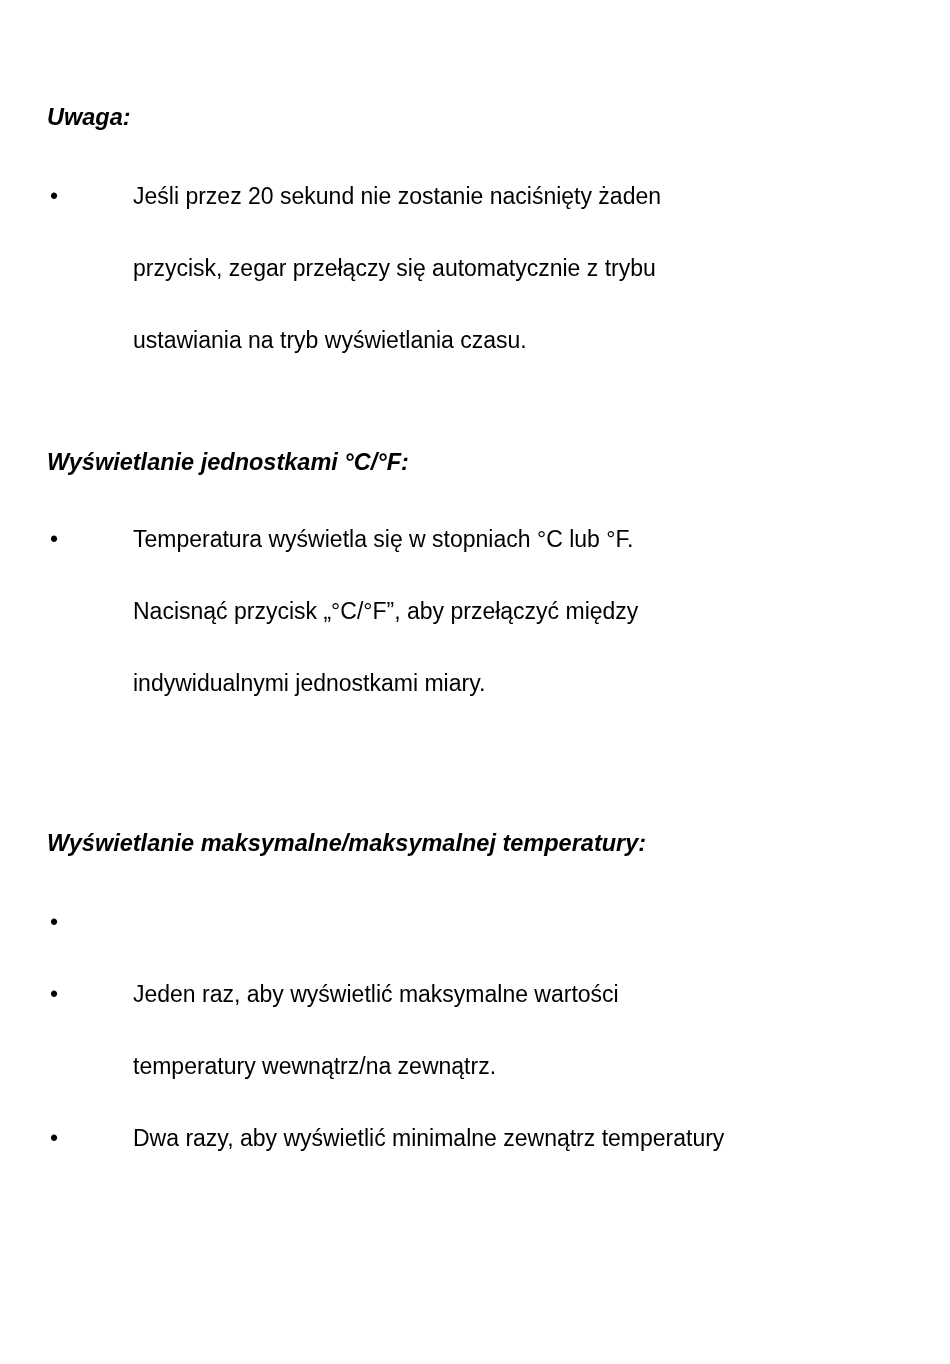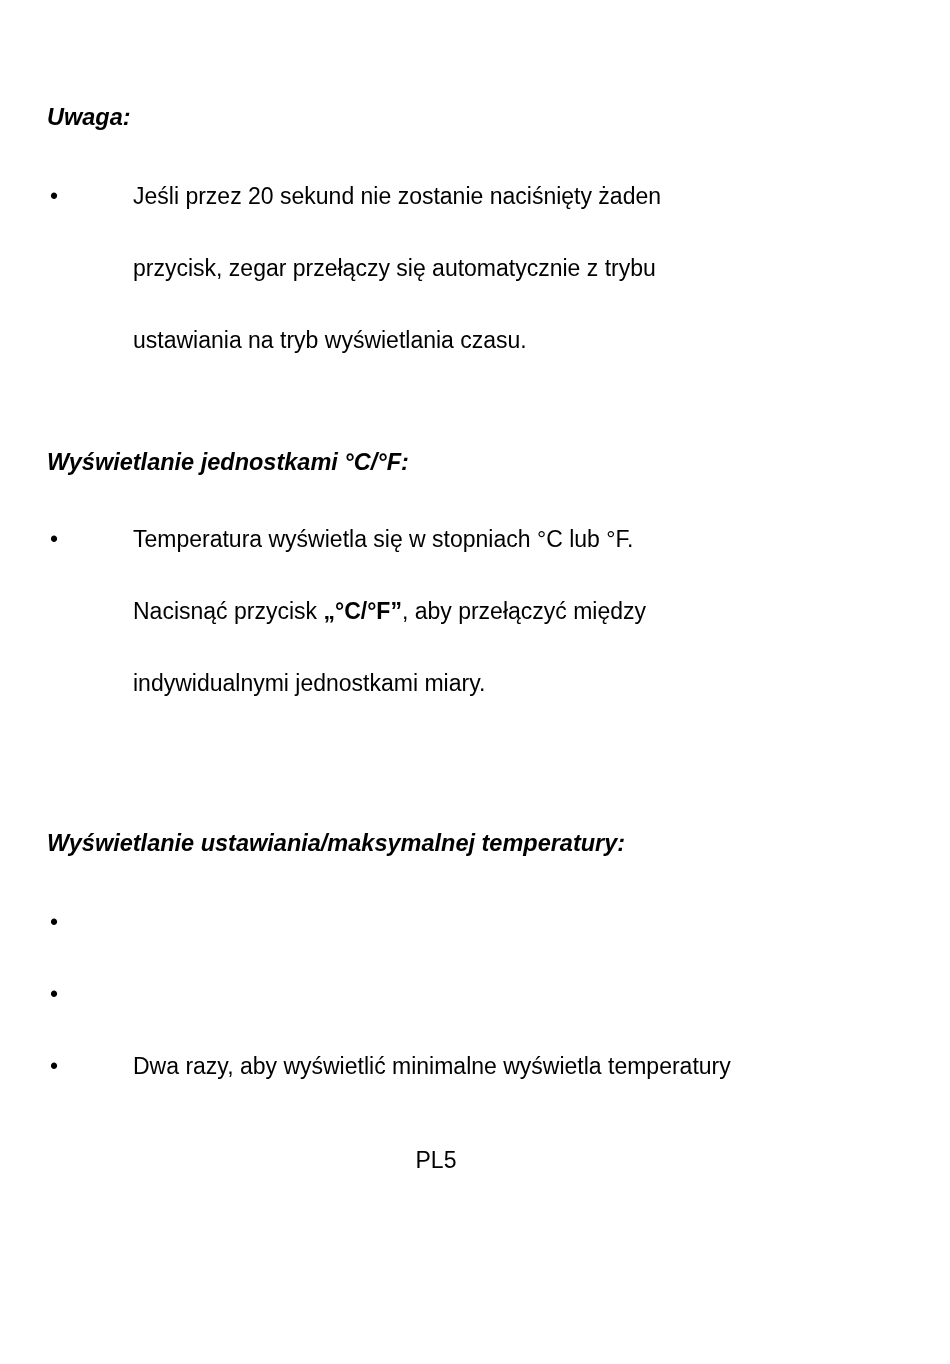--- a/index.html
+++ b/index.html
@@ -45,21 +45,21 @@
     font-size: 23px;
     line-height: 72px;
     padding-left: 3px;
     box-sizing: border-box;
   }
   .li-text {
     flex: 1 1 auto;
     white-space: pre-line;
     line-height: 72px;
   }
-  .li-text strong { font-weight: bold; }
+  .li-text strong { font-weight: normal; }
   .footer {
     text-align: center;
     line-height: 72px;
     margin-top: 22px;
   }
 </style>
 </head>
 <body>
 
 <div class="page">
@@ -75,30 +75,31 @@
 
   <h2 class="heading h2">Wyświetlanie jednostkami °C/°F:</h2>
 
   <div class="li m5">
     <span class="bullet">•</span>
     <div class="li-text"><span>Temperatura wyświetla się w stopniach °C lub °F.
 Nacisnąć przycisk </span><strong>„°C/°F”</strong><span>, aby przełączyć między
 indywidualnymi jednostkami miary.</span></div>
   </div>
 
-  <h2 class="heading h3">Wyświetlanie ustawiania/maksymalnej temperatury:</h2>
+  <h2 class="heading h3">Wyświetlanie maksymalne/maksymalnej temperatury:</h2>
 
   <div class="li m7">
     <span class="bullet">•</span>
   </div>
 
   <div class="li">
     <span class="bullet">•</span>
+    <div class="li-text">Jeden raz, aby wyświetlić maksymalne wartości
+temperatury wewnątrz/na zewnątrz.</div>
   </div>
 
   <div class="li">
     <span class="bullet">•</span>
-    <div class="li-text">Dwa razy, aby wyświetlić minimalne wyświetla temperatury</div>
+    <div class="li-text">Dwa razy, aby wyświetlić minimalne zewnątrz temperatury</div>
   </div>
 
-  <div class="footer">PL5</div>
 
 </div>
 
 </body></html>

